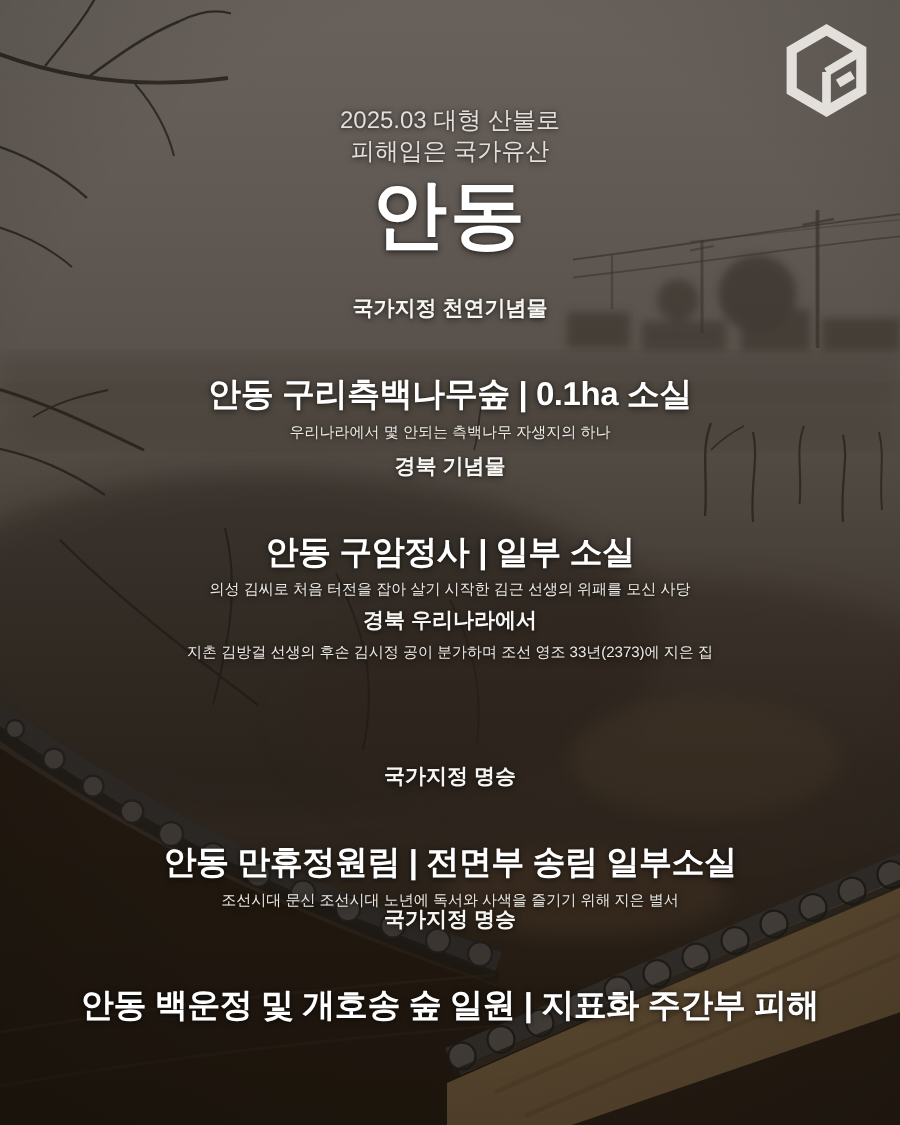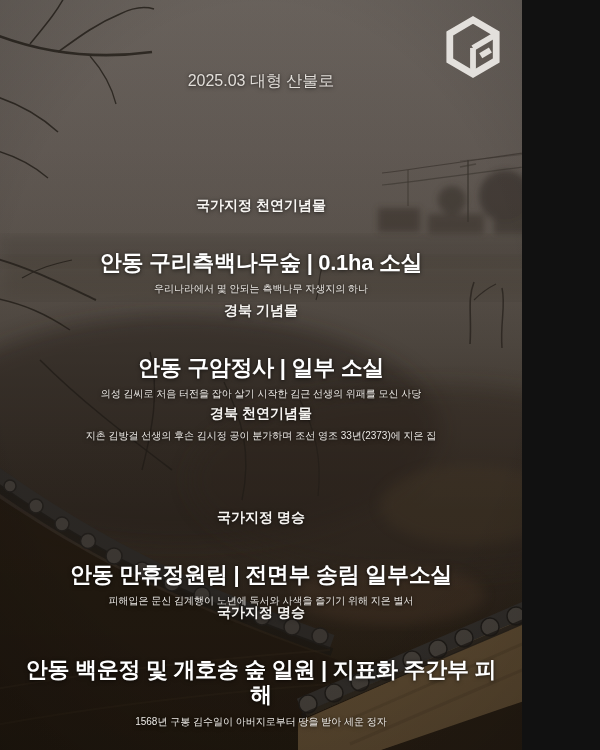--- a/index.html
+++ b/index.html
@@ -1,17 +1,17 @@
 <!DOCTYPE html>
 <html><head>
 <meta charset="utf-8">
 <style>
   html,body{margin:0;padding:0;background:#111;}
   .canvas{
-    position:relative;width:522px;height:750px;overflow:hidden;
+    position:relative;width:600px;height:750px;overflow:hidden;
     font-family:"Liberation Sans","DejaVu Sans",sans-serif;
     background:linear-gradient(180deg,
       #6f6862 0%, #6b635d 20%, #655d56 34%, #5a524a 46%,
       #4b4239 58%, #3d342b 68%, #352b21 78%, #2b2115 88%, #231a10 100%);
   }
   .bg-svg{position:absolute;inset:0;z-index:1;}
   .shade{
     position:absolute;inset:0;z-index:2;pointer-events:none;
     background:linear-gradient(180deg, rgba(24,20,16,.08) 0%, rgba(24,20,16,.16) 30%,
       rgba(20,16,12,.24) 60%, rgba(16,12,8,.32) 100%);
@@ -173,45 +173,46 @@
       </g>
       <g stroke="#e9e6e2" fill="none" stroke-width="6">
         <path d="M30 59 L30 33"></path>
         <path d="M30 33 L52 20"></path>
         <path d="M38 41 L48 35"></path>
       </g>
     </svg>
 
     <div class="header">
       <div class="eyebrow txt">2025.03 대형 산불로</div>
+      <div class="eyebrow txt">피해입은 국가유산</div>
+      <div class="region-title txt">안동</div>
     </div>
 
     <div class="section sec-1">
       <div class="cat txt">국가지정 천연기념물</div>
       <div class="ttl txt">안동 구리측백나무숲 | 0.1ha 소실</div>
       <div class="desc txt">우리나라에서 몇 안되는 측백나무 자생지의 하나</div>
     </div>
 
     <div class="section sec-2">
       <div class="cat txt">경북 기념물</div>
       <div class="ttl txt">안동 구암정사 | 일부 소실</div>
       <div class="desc txt">의성 김씨로 처음 터전을 잡아 살기 시작한 김근 선생의 위패를 모신 사당</div>
     </div>
 
     <div class="section sec-3">
-      <div class="cat txt">경북 천연기념물</div>
+      <div class="cat txt">경북 우리나라에서</div>
       <div class="desc txt">지촌 김방걸 선생의 후손 김시정 공이 분가하며 조선 영조 33년(2373)에 지은 집</div>
     </div>
 
     <div class="section sec-4">
       <div class="cat txt">국가지정 명승</div>
       <div class="ttl txt">안동 만휴정원림 | 전면부 송림 일부소실</div>
-      <div class="desc txt">피해입은 문신 김계행이 노년에 독서와 사색을 즐기기 위해 지은 별서</div>
+      <div class="desc txt">조선시대 문신 조선시대 노년에 독서와 사색을 즐기기 위해 지은 별서</div>
     </div>
 
     <div class="section sec-5">
       <div class="cat txt">국가지정 명승</div>
       <div class="ttl txt">안동 백운정 및 개호송 숲 일원 | 지표화 주간부 피해</div>
-      <div class="desc txt">1568년 구봉 김수일이 아버지로부터 땅을 받아 세운 정자</div>
     </div>
 
   </div>
 </div>
 
 </body></html>

